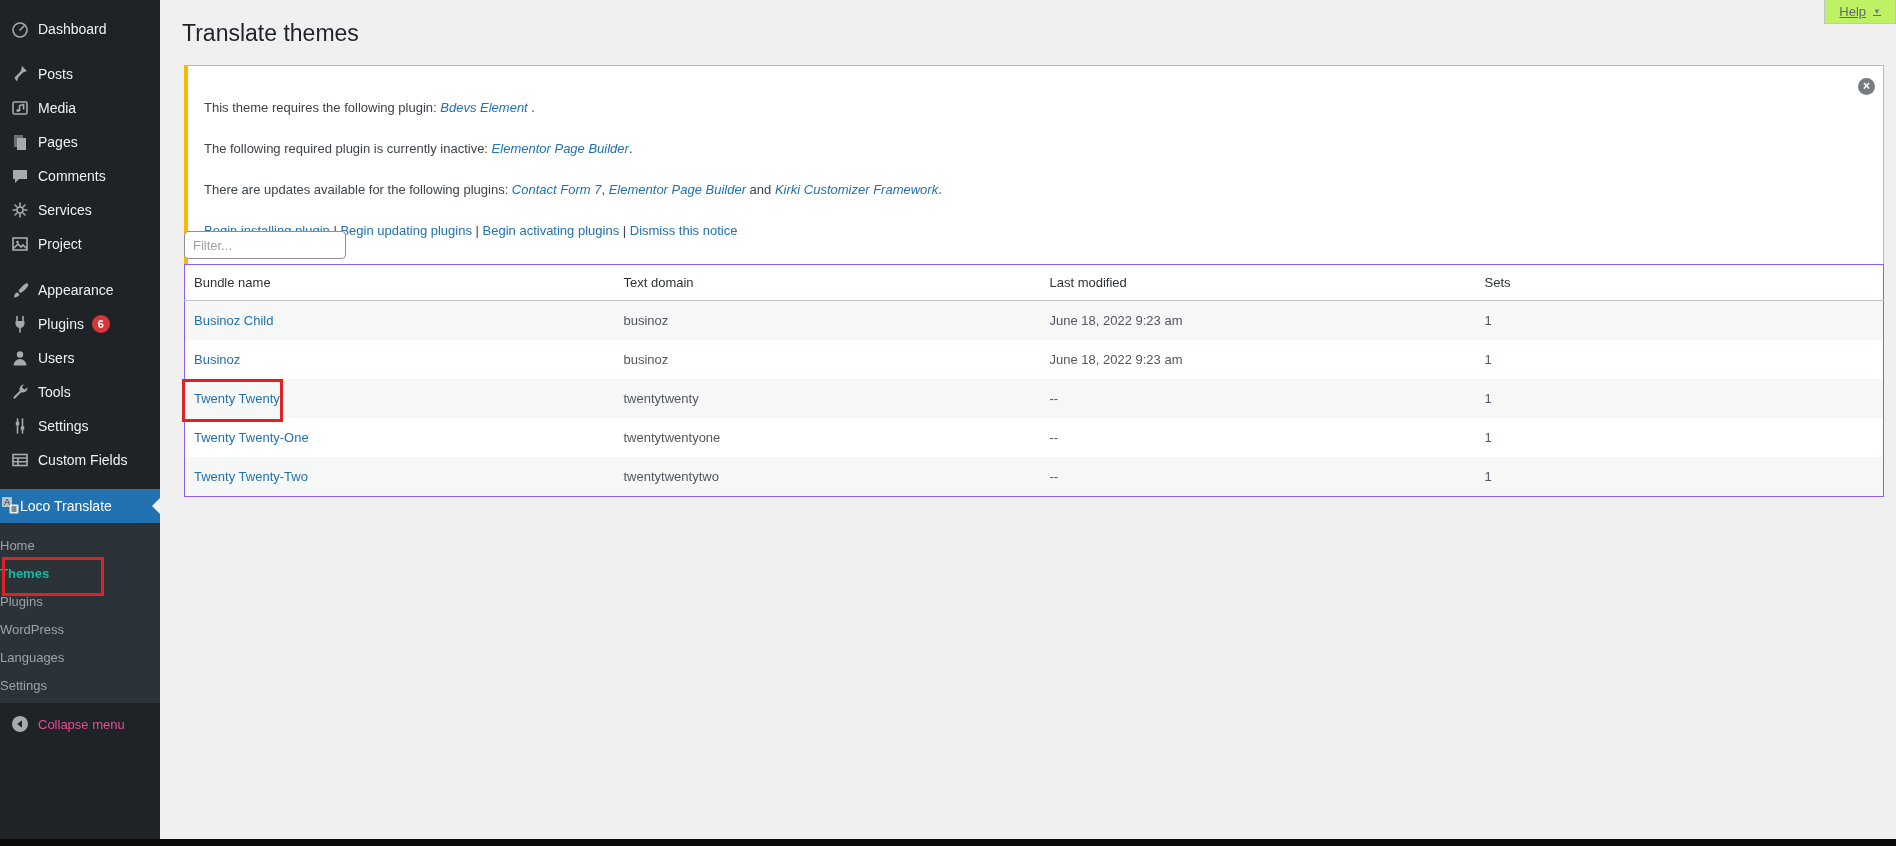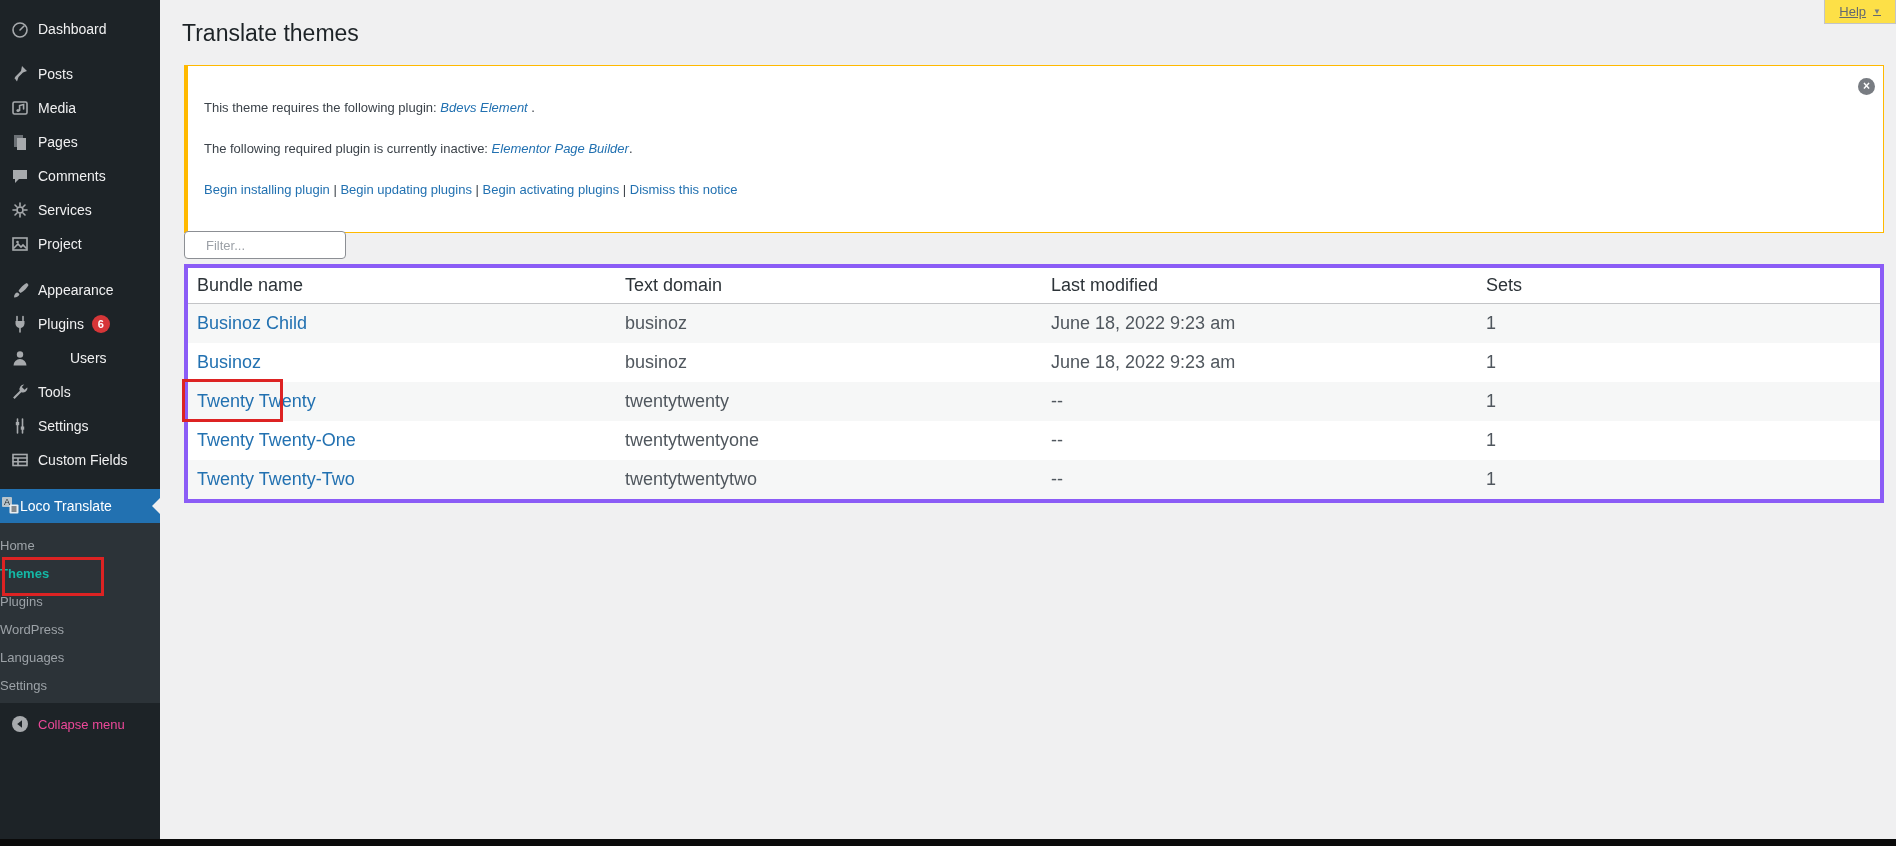--- a/index.html
+++ b/index.html
@@ -21,41 +21,41 @@
                       border:8px solid transparent;border-right-color:#f0f0f1;}
   .submenu-panel{position:absolute;left:0;top:523px;width:160px;height:180px;background:#2c3338;}
   .submenu-item{position:absolute;left:0;width:160px;height:28px;display:flex;align-items:center;
                 box-sizing:border-box;font-size:13px;color:#9ca2a7;cursor:pointer;}
   .submenu-item.current{color:#14b8a6;font-weight:bold;}
   .collapse-btn{position:absolute;left:0;top:710px;width:160px;height:28px;display:flex;
                 align-items:center;color:#ec4899;font-size:13px;cursor:pointer;}
   .collapse-btn .ic{width:20px;height:20px;margin:0 8px 0 10px;}
 
   
-  .help-tab{position:absolute;top:0;right:0;height:24px;background:#fde047;border:1px solid #c3c4c7;
+  .help-tab{position:absolute;top:0;right:0;height:24px;background:#bef264;border:1px solid #c3c4c7;
             border-top:none;display:flex;align-items:center;gap:7px;padding:0 14px;font-size:13px;
             color:#646970;cursor:pointer;box-sizing:border-box;text-decoration:underline;}
   .help-caret{font-size:8px;color:#787c82;}
   .page-title{position:absolute;left:182px;top:20px;margin:0;font-size:23px;font-weight:400;
               color:#1d2327;line-height:27px;}
   .notice{position:absolute;left:184px;top:65px;width:1700px;box-sizing:border-box;background:#fff;
           border:1px solid #ffb900;border-left-width:4px;padding:11px 16px;}
   .notice p{margin:21px 0;font-size:13px;line-height:20px;color:#3c434a;}
   .notice a{color:#2271b1;text-decoration:none;cursor:pointer;}
   .notice a.pname{font-style:italic;}
   .notice .sep{color:#3c434a;}
   .dismiss{position:absolute;top:12px;right:8px;width:17px;height:17px;border-radius:50%;
            background:#787c82;color:#fff;font-size:12px;line-height:16px;text-align:center;
            cursor:pointer;font-weight:bold;}
   .filter-input{position:absolute;left:184px;top:231px;width:162px;height:28px;box-sizing:border-box;
-                border:1px solid #8c8f94;border-radius:4px;padding:0 21px;font-size:13px;
+                border:1px solid #8c8f94;border-radius:4px;padding:0 8px;font-size:13px;
                 background:#fff;color:#2c3338;outline:none;}
   .filter-input::placeholder{color:#9ca1a7;}
   .themes-table{position:absolute;left:184px;top:264px;width:1700px;border-collapse:collapse;
-                background:#fff;border:4px solid #8b5cf6;table-layout:fixed;font-size:18px;}
+                background:#fff;border:1px solid #8b5cf6;table-layout:fixed;font-size:13px;}
   .themes-table th{height:35px;text-align:left;padding:0 0 0 9px;font-weight:400;color:#2c3338;
                    border-bottom:1px solid #c3c4c7;}
   .themes-table td{height:39px;padding:0 0 0 9px;color:#50575e;}
   .themes-table tbody tr:nth-child(odd){background:#f6f7f7;}
   .themes-table td a{color:#2271b1;text-decoration:none;cursor:pointer;}
 
   
   .annotation{position:absolute;border:3px solid #dd2323;pointer-events:none;}
   #anno-themes{left:2px;top:557px;width:96px;height:33px;}
   #anno-businoz{left:182px;top:379px;width:95px;height:37px;}
@@ -144,21 +144,21 @@
           <span class="ic">
             <svg width="20" height="20">
               <path d="M7 2.5v4M13 2.5v4" stroke="#a7aaad" stroke-width="1.6" fill="none" stroke-linecap="round"></path>
               <path d="M5.5 7h9v2.5a4.5 4.5 0 0 1 -9 0z" fill="#a7aaad"></path>
               <path d="M10 14v4" stroke="#a7aaad" stroke-width="1.6" fill="none" stroke-linecap="round"></path>
             </svg>
           </span>
           <span>Plugins</span>
           <span class="badge">6</span>
         </div>
-        <div class="menu-item" style="top: 341px; gap: 32px;">
+        <div class="menu-item" style="top: 341px;">
           <span class="ic">
             <svg width="20" height="20">
               <circle cx="10" cy="6.5" r="3.2" fill="#a7aaad"></circle>
               <path d="M3.5 17.5 a6.5 6.5 0 0 1 13 0 z" fill="#a7aaad"></path>
             </svg>
           </span>
           <span>Users</span>
         </div>
         <div class="menu-item" style="top: 375px;">
           <span class="ic">
@@ -224,20 +224,21 @@
     <span>Help</span>
     <span class="help-caret">▼</span>
   </div>
 
   <h1 class="page-title">Translate themes</h1>
 
   <div class="notice">
     <div id="notice-lines">
         <p><span>This theme requires the following plugin: </span><a class="pname">Bdevs Element</a><span> .</span></p>
         <p><span>The following required plugin is currently inactive: </span><a class="pname">Elementor Page Builder</a><span>.</span></p>
+        <p><span>There are updates available for the following plugins: </span><a class="pname">Contact Form 7</a><span>, </span><a class="pname">Elementor Page Builder</a><span> and </span><a class="pname">Kirki Customizer Framework</a><span>.</span></p>
       </div>
     <p class="actions" id="notice-actions"><a>Begin installing plugin</a><span class="sep"> | </span><a>Begin updating plugins</a><span class="sep"> | </span><a>Begin activating plugins</a><span class="sep"> | </span><a>Dismiss this notice</a></p>
     <div class="dismiss">×</div>
   </div>
 
   <input class="filter-input" type="text" placeholder="Filter..." style="">
 
   <table class="themes-table">
     <colgroup id="table-cols">
         <col style="width: 430px;">

